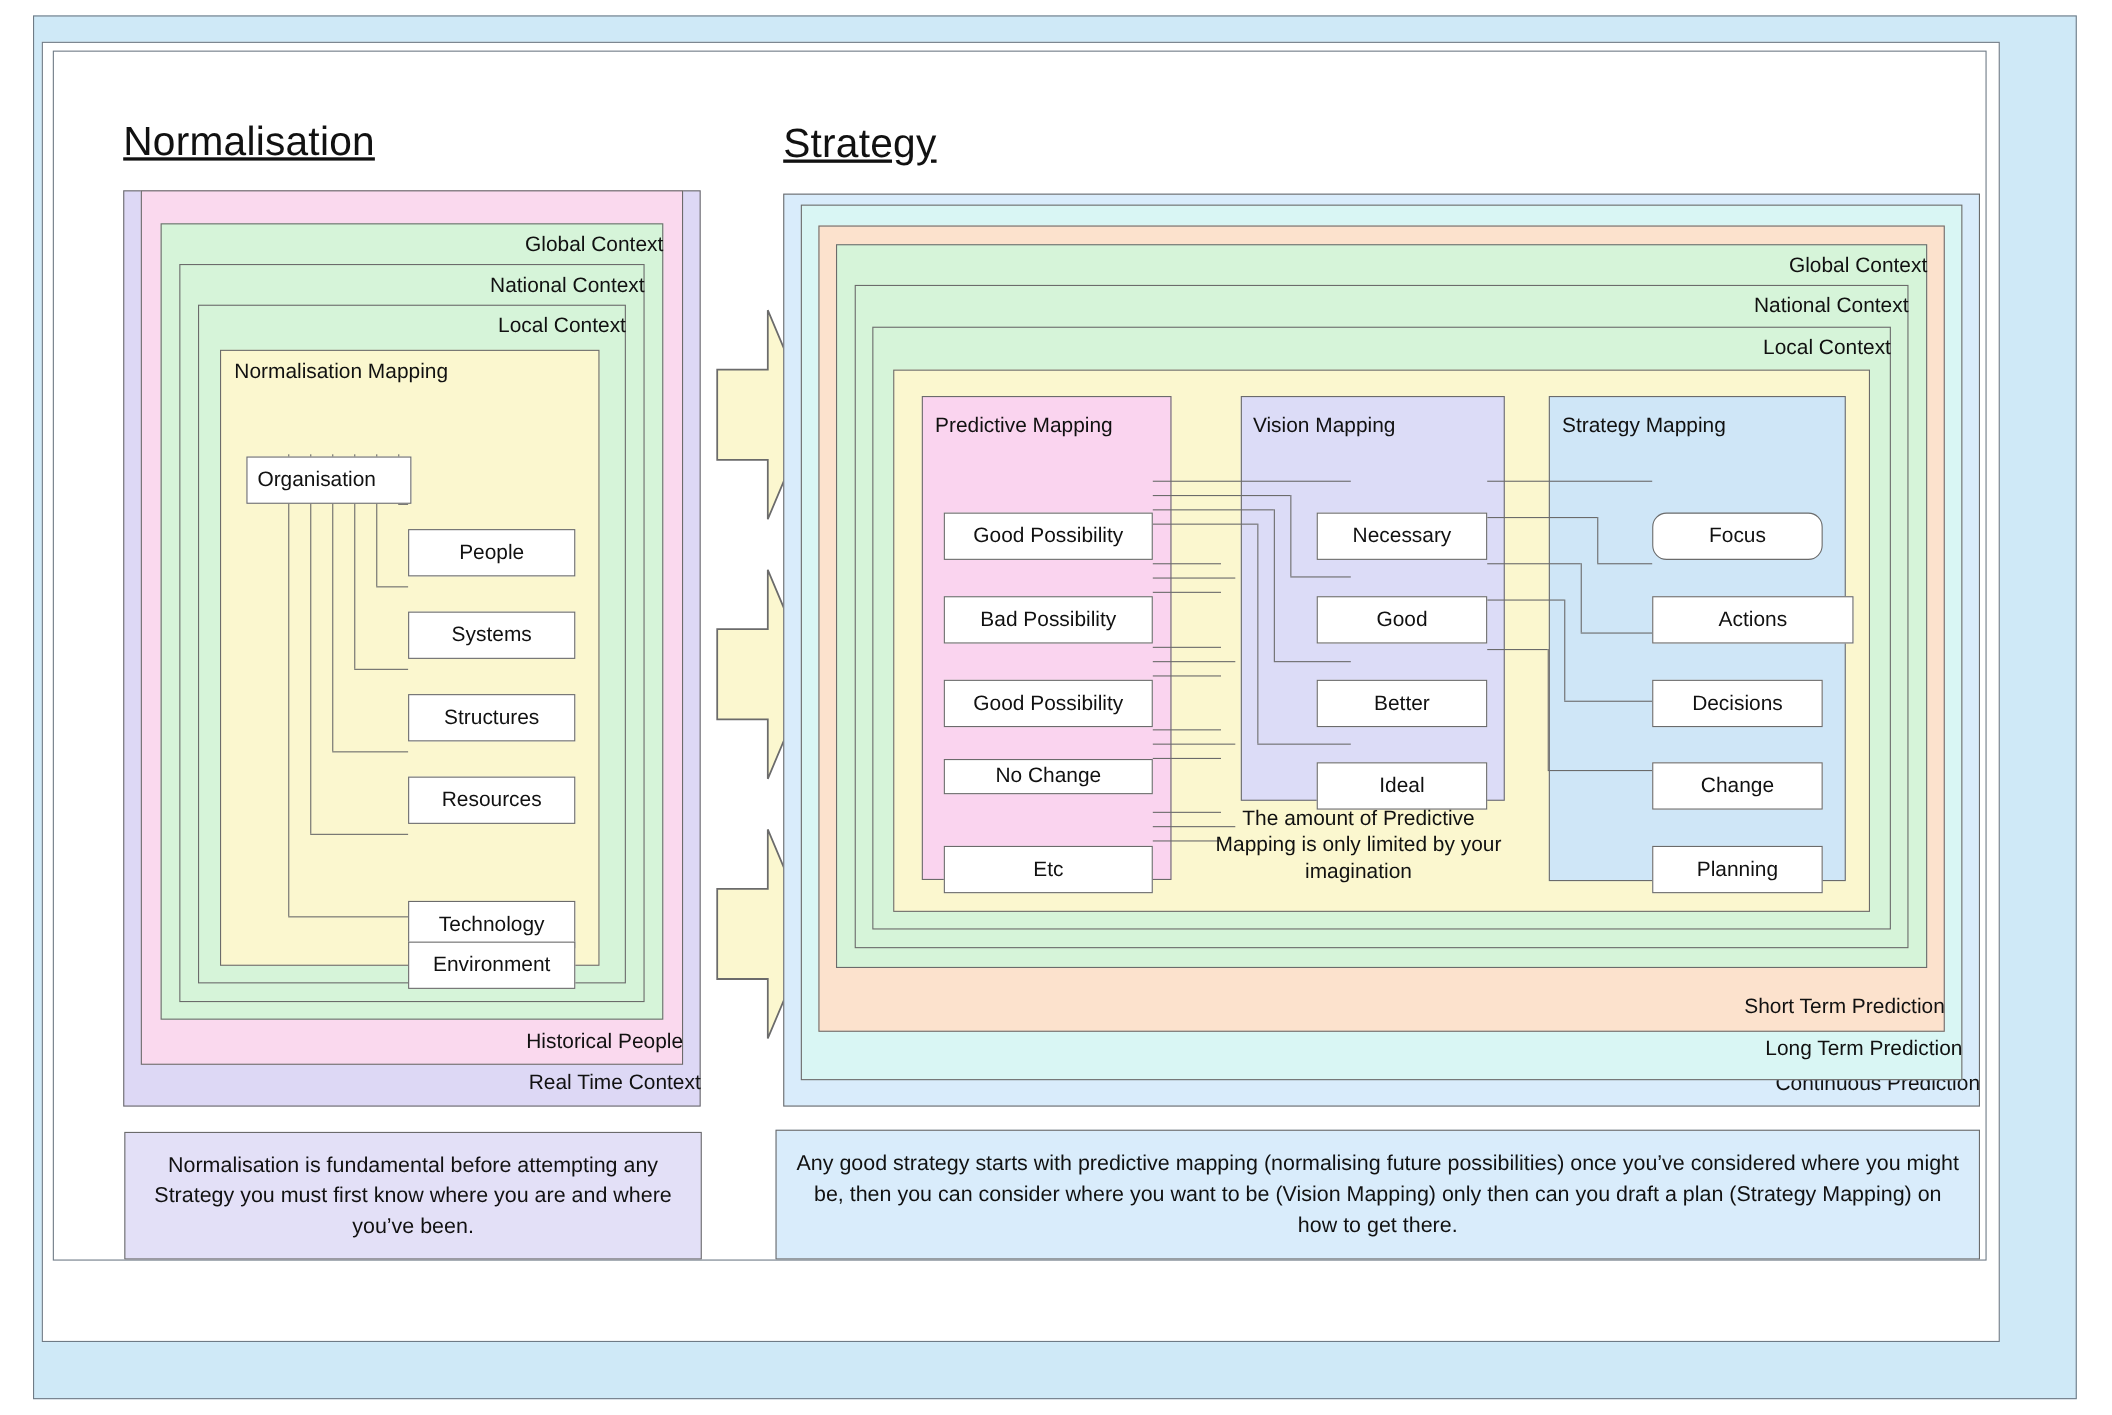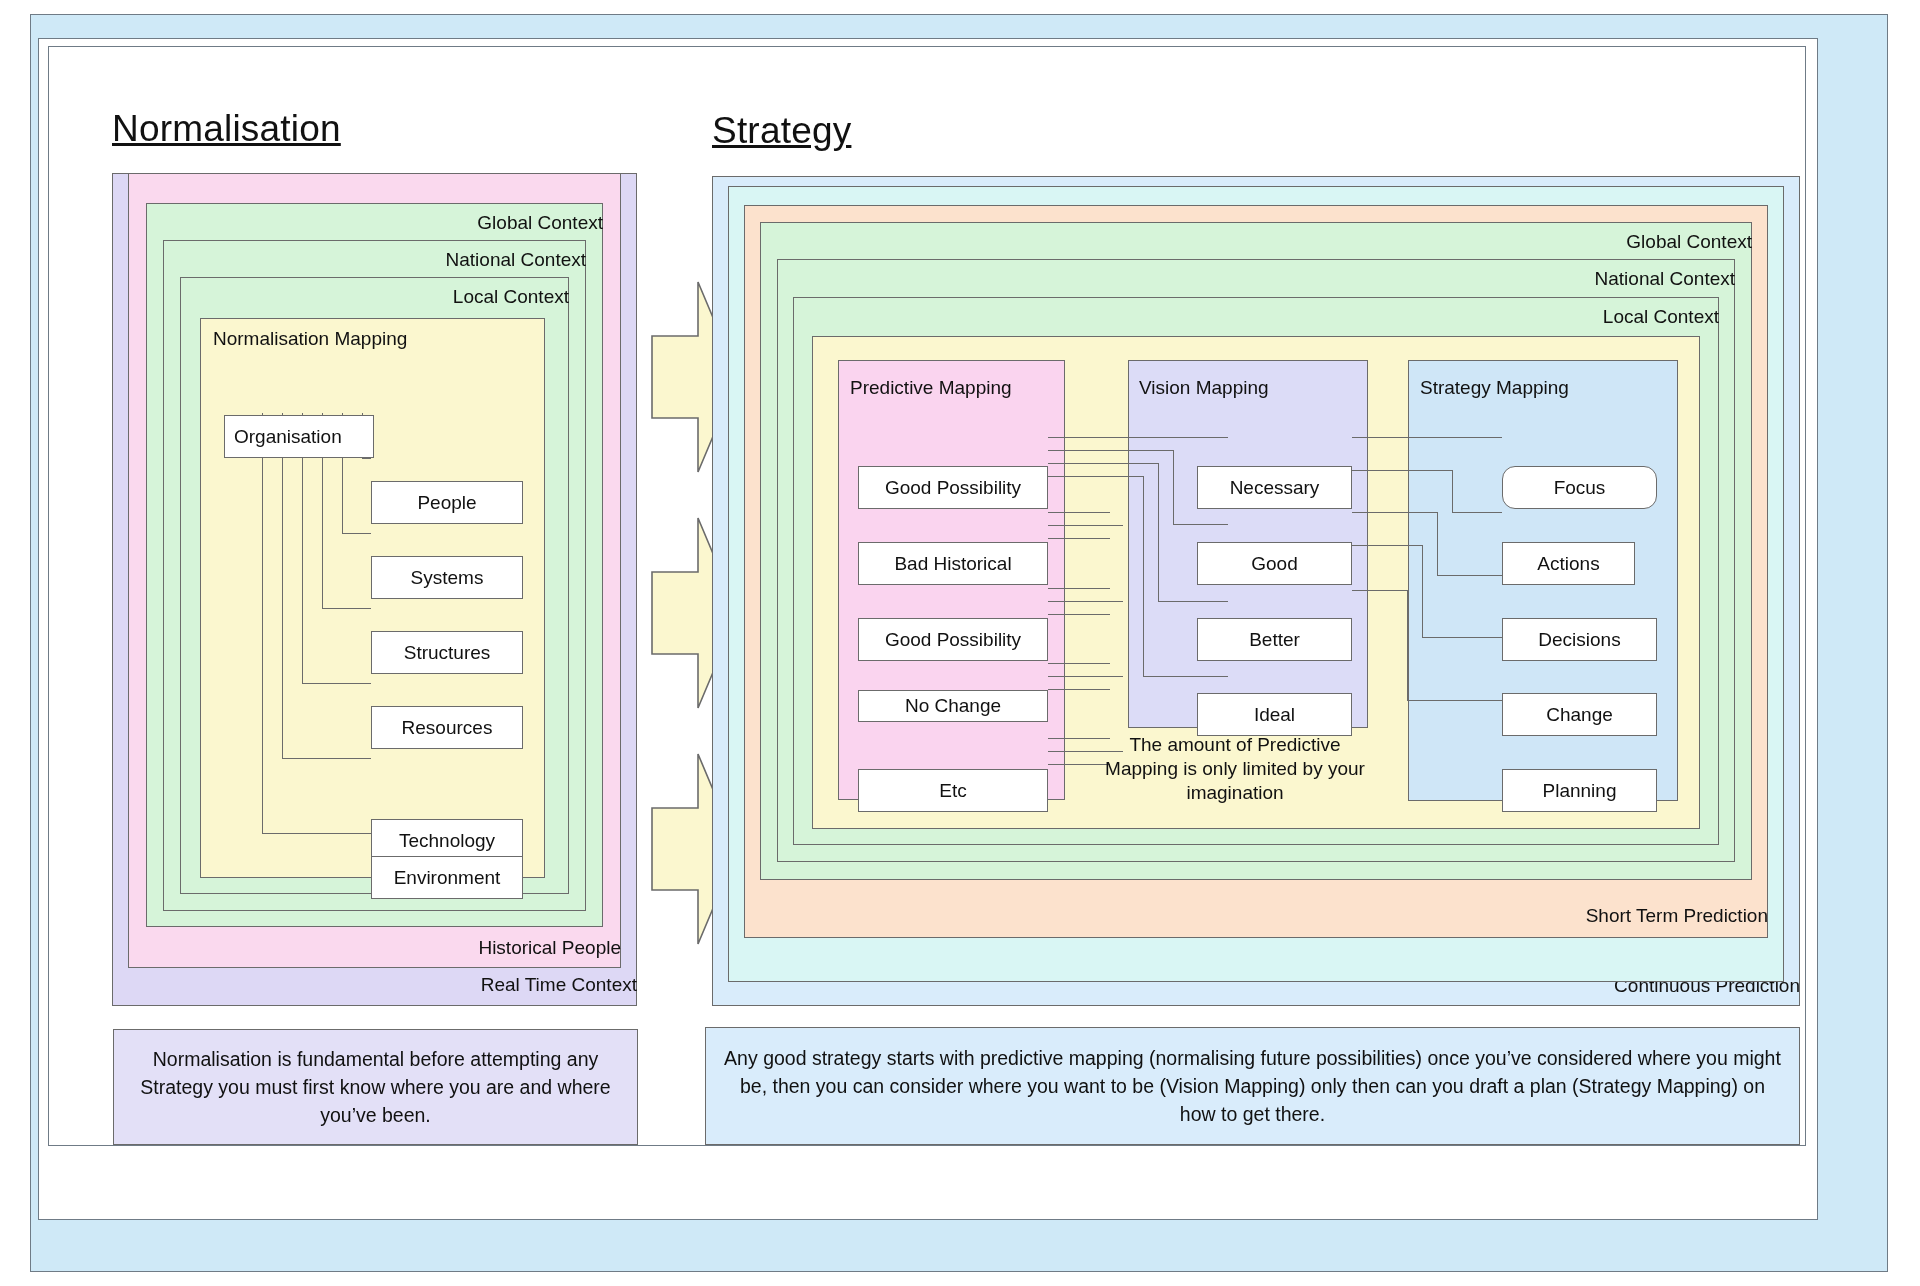--- a/index.html
+++ b/index.html
@@ -102,20 +102,21 @@
   <svg class="arrow" style="left:650px;top:744px;" width="90" height="210">
     <polygon points="2,64 48,64 48,10 88,105 48,200 48,146 2,146" fill="#fbf7cf" stroke="#6b6b6b" stroke-width="1.6"></polygon>
   </svg>
 
   <div class="panel-title" style="left:712px;top:110px;">Strategy</div>
 
   <div class="layer" style="left:712px;top:176px;width:1088px;height:830px;background:#d9ecfb;"></div>
   <div class="layer-label" style="left:712px;top:975px;width:1088px;">Continuous Prediction</div>
 
   <div class="layer" style="left:728px;top:186px;width:1056px;height:796px;background:#d9f6f4;"></div>
+  <div class="layer-label" style="left:728px;top:943px;width:1056px;">Long Term Prediction</div>
 
   <div class="layer" style="left:744px;top:205px;width:1024px;height:733px;background:#fce2cd;"></div>
   <div class="layer-label" style="left:744px;top:905px;width:1024px;">Short Term Prediction</div>
 
   <div class="layer" style="left:760px;top:222px;width:992px;height:658px;background:#d6f4d9;"></div>
   <div class="layer-label" style="left:760px;top:231px;width:992px;">Global Context</div>
 
   <div class="layer" style="left:777px;top:259px;width:958px;height:603px;background:#d6f4d9;"></div>
   <div class="layer-label" style="left:777px;top:268px;width:958px;">National Context</div>
 
@@ -171,32 +172,32 @@
 
   <div class="ln lnh" style="left:1352px;top:545px;width:70px;"></div>
   <div class="ln lnv" style="left:1422px;top:545px;height:92px;"></div>
   <div class="ln lnh" style="left:1422px;top:637px;width:80px;"></div>
 
   <div class="ln lnh" style="left:1352px;top:590px;width:55px;"></div>
   <div class="ln lnv" style="left:1407px;top:590px;height:110px;"></div>
   <div class="ln lnh" style="left:1407px;top:700px;width:95px;"></div>
 
   <div class="node" style="left:858px;top:422px;width:190px;height:43px;">Good Possibility</div>
-  <div class="node" style="left:858px;top:498px;width:190px;height:43px;">Bad Historical</div>
+  <div class="node" style="left:858px;top:498px;width:190px;height:43px;">Bad Possibility</div>
   <div class="node" style="left:858px;top:574px;width:190px;height:43px;">Good Possibility</div>
   <div class="node" style="left:858px;top:646px;width:190px;height:32px;">No Change</div>
   <div class="node" style="left:858px;top:725px;width:190px;height:43px;">Etc</div>
 
   <div class="node" style="left:1197px;top:422px;width:155px;height:43px;">Necessary</div>
   <div class="node" style="left:1197px;top:498px;width:155px;height:43px;">Good</div>
   <div class="node" style="left:1197px;top:574px;width:155px;height:43px;">Better</div>
   <div class="node" style="left:1197px;top:649px;width:155px;height:43px;">Ideal</div>
 
   <div class="node" style="left:1502px;top:422px;width:155px;height:43px;border-radius:13px;">Focus</div>
-  <div class="node" style="left:1502px;top:498px;width:133px;height:43px;">Actions</div>
+  <div class="node" style="left:1502px;top:498px;width:183px;height:43px;">Actions</div>
   <div class="node" style="left:1502px;top:574px;width:155px;height:43px;">Decisions</div>
   <div class="node" style="left:1502px;top:649px;width:155px;height:43px;">Change</div>
   <div class="node" style="left:1502px;top:725px;width:155px;height:43px;">Planning</div>
 
   <div class="note" style="left:1095px;top:733px;width:280px;">The amount of Predictive Mapping is only limited by your imagination</div>
 
   <div class="caption" style="left:705px;top:1027px;width:1095px;height:118px;background:#d9ecfb;">Any good strategy starts with predictive mapping (normalising future possibilities) once you’ve considered where you might be, then you can consider where you want to be (Vision Mapping) only then can you draft a plan (Strategy Mapping) on how to get there.</div>
 
 </div>
 

